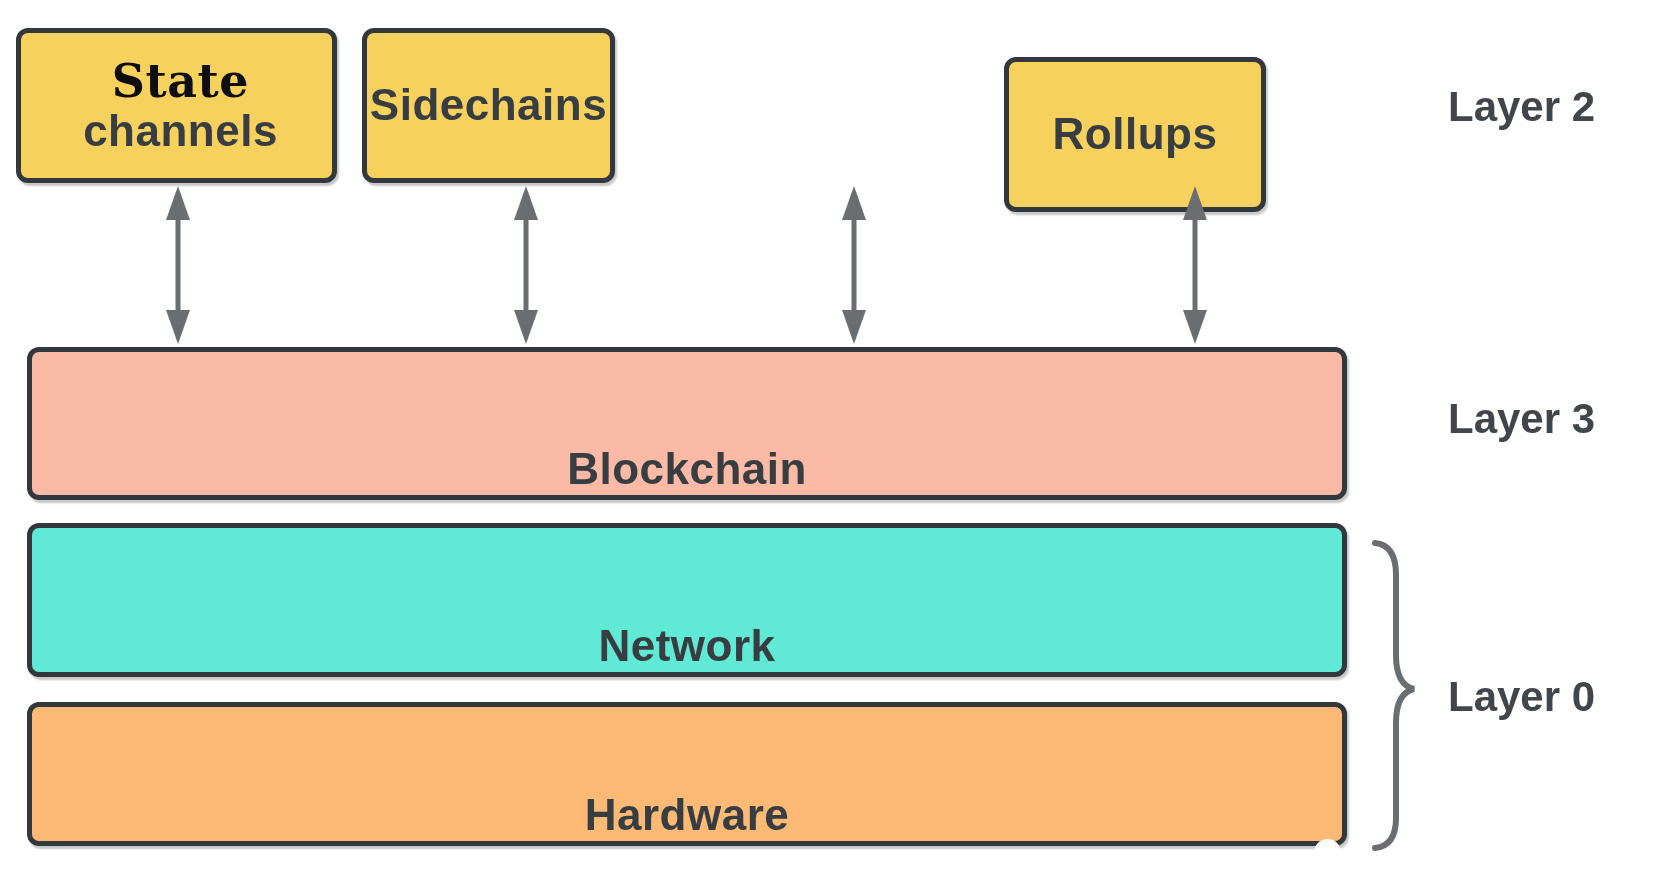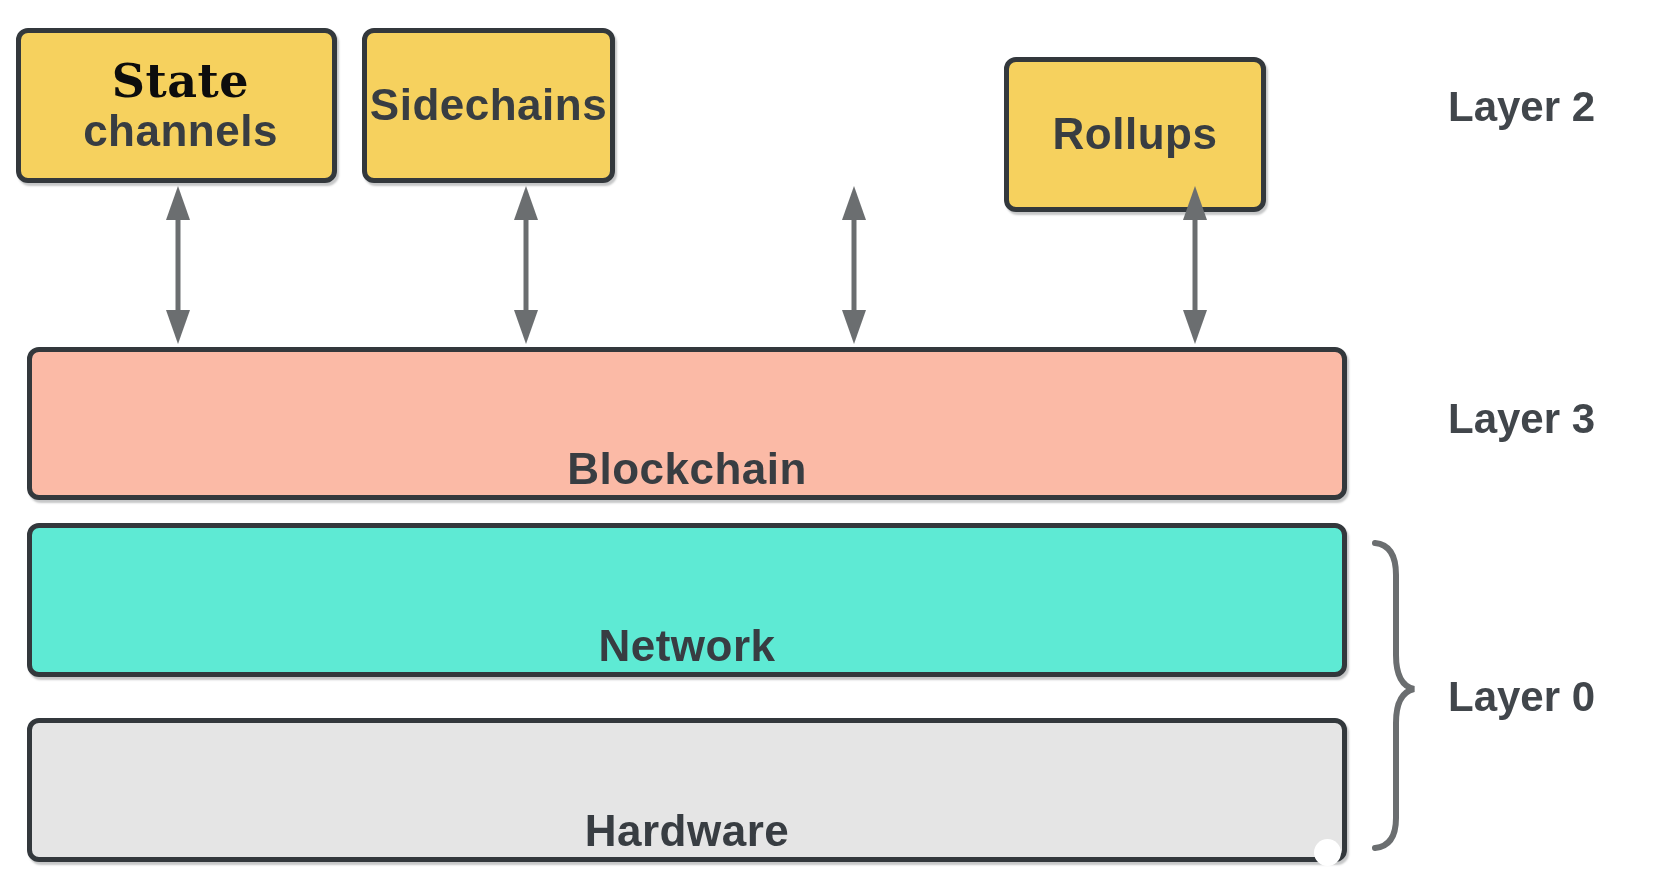--- a/index.html
+++ b/index.html
@@ -23,21 +23,21 @@
   .l2-box.b3 { left:695px; width:319px; }
   .l2-box.b4 { left:1004px; width:262px;margin-top:29px; }
   .state-line1 {
     font-family:"DejaVu Serif", serif; font-weight:700; font-size:46px;
     color:#0d0d0d; display:block; line-height:1.1;
   }
   .state-line2 { display:block; line-height:1.1; }
   .wide-box { left:27px; width:1320px;align-items:flex-end; }
   .l1-box { top:347px; height:153px; background:#fbbaa6; }
   .network-box { top:523px; height:154px; background:#5eead4; }
-  .hardware-box { top:702px; height:144px; background:#e5e5e5;margin-top:16px; }
+  .hardware-box { top:702px; height:144px; background:#fdba74; }
   .layer-label {
     position:absolute; left:1448px; width:170px;
     font-weight:700; font-size:42px; color:#41464b; white-space:nowrap;
   }
   .layer-label.l2 { top:83px; }
   .layer-label.l1 { top:395px; }
   .layer-label.l0 { top:673px; }
   .arrow-svg { position:absolute; top:184px; width:28px; height:162px; }
   .arrow-svg.a1 { left:164px; }
   .arrow-svg.a2 { left:512px; }

